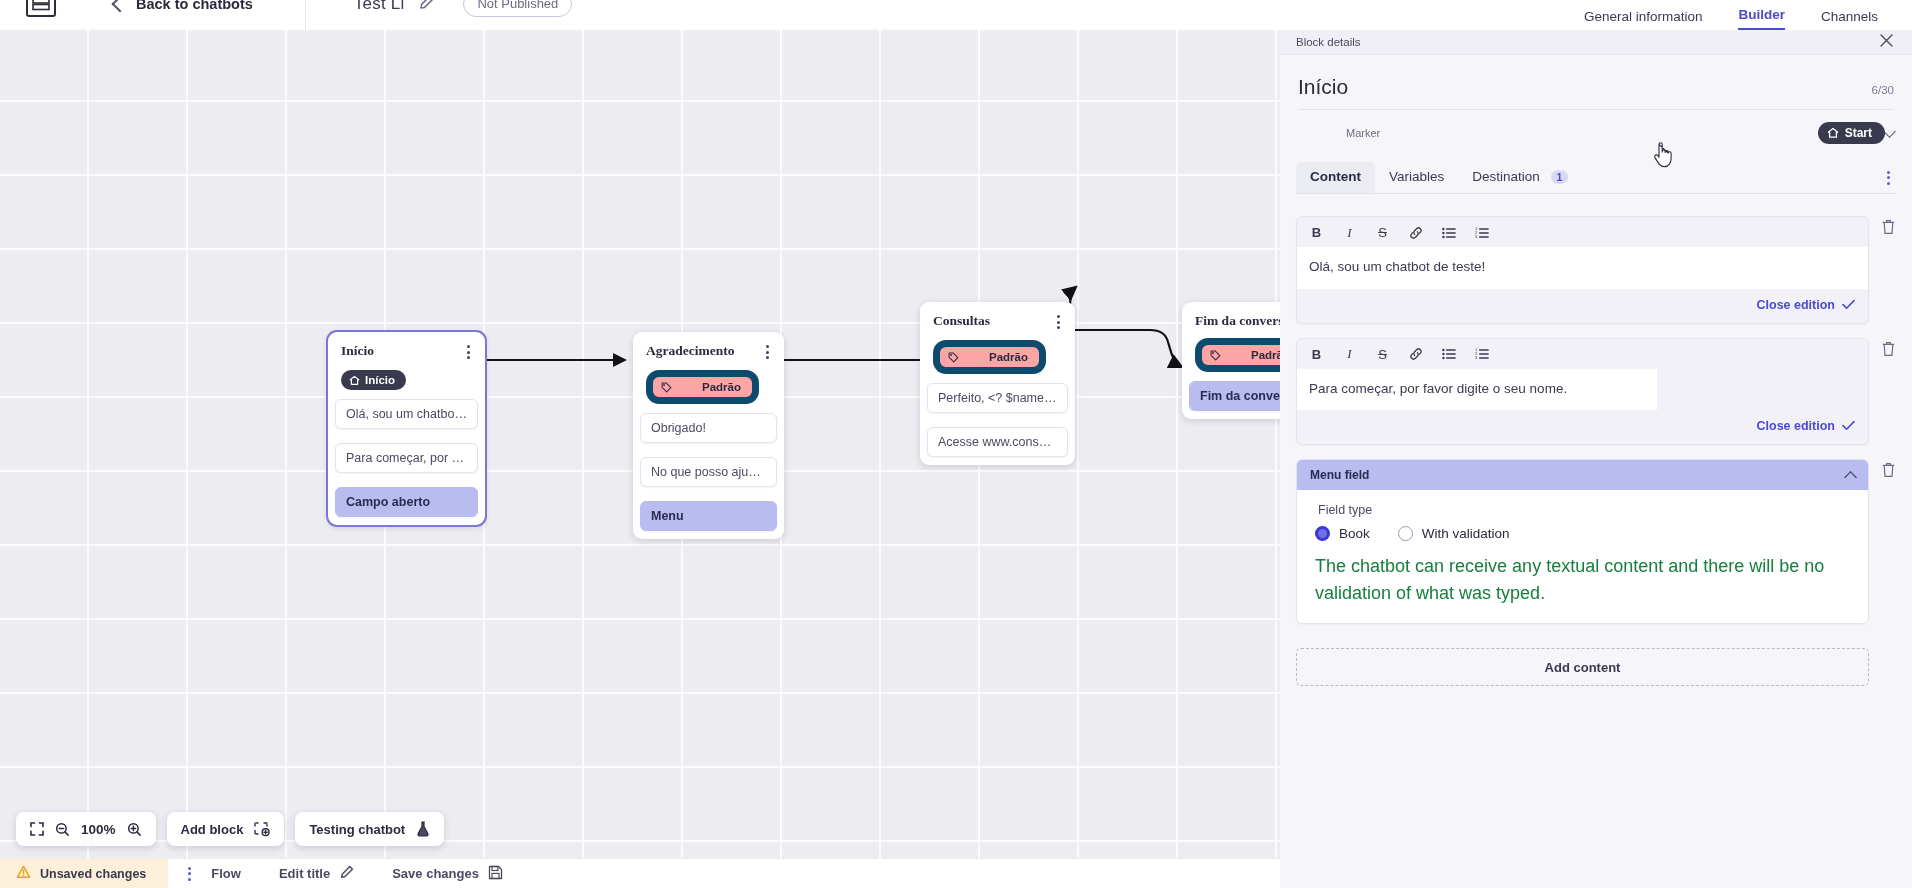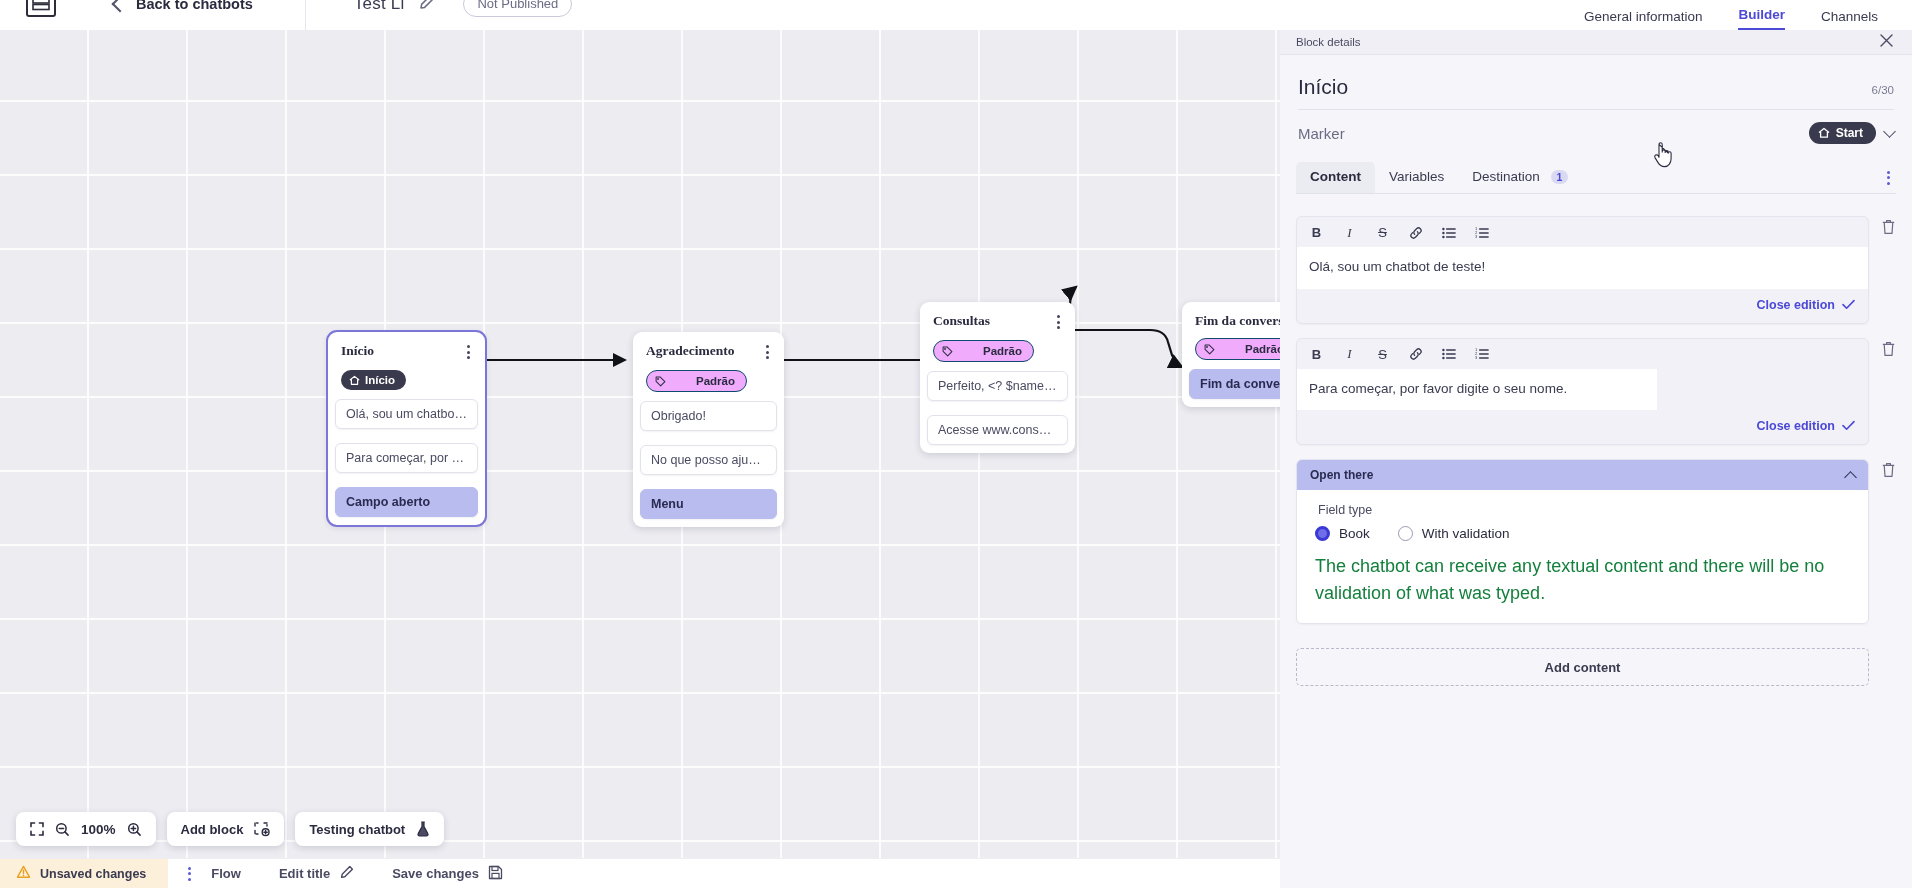--- a/index.html
+++ b/index.html
@@ -60,21 +60,21 @@
   .node.selected { outline: 2px solid #7b76d8; border-radius: 9px; }
   .node-head { display: flex; align-items: flex-start; justify-content: space-between; padding: 0 13px; font-family: Liberation Serif, serif; }
   .node-title { font-size: 13.5px; font-weight: bold; color: #2b2b40; }
   .kebab { display: flex; flex-direction: column; gap: 2.5px; align-items: center; padding: 2px 2px; cursor: pointer; }
   .kebab i { width: 3px; height: 3px; border-radius: 50%; background: #43435c; display: block; }
   .node-badge {
     display: inline-flex; align-items: center; gap: 5px; margin: 9px 0 0 13px;
     border-radius: 13px; padding: 4px 11px 4px 8px; font-size: 11.5px; font-weight: bold;
   }
   .node-badge.start { background: #3a3a4e; color: #ffffff; }
-  .node-badge.default { background: #f0abfc; color: #2b2b40; border: 1px solid #0c4a6e; gap: 30px; }
+  .node-badge.default { background: #fca5a5; color: #2b2b40; border: 7px solid #0c4a6e; gap: 30px; }
   .node-rows { margin-top: 9px; display: flex; flex-direction: column; gap: 14px; padding: 0 7px; }
   .node-row {
     background: #ffffff; border: 1px solid #e2e2ec; border-radius: 6px;
     padding: 7px 10px; font-size: 12.5px; color: #4a4a62;
     white-space: nowrap; overflow: hidden; text-overflow: ellipsis;
     box-shadow: 0 1px 2px rgba(40,40,70,.06);
   }
   .node-row.accent { background: #b8bcef; border-color: #b8bcef; color: #2b2b52; font-weight: bold; }
 
   
@@ -121,22 +121,22 @@
   .panel-head-label { font-size: 11.5px; color: #4a4a62; }
   .close-x { cursor: pointer; }
   .panel-body { flex: 1; background: #f6f6fa; padding: 0 16px; overflow: hidden; }
 
   .blk-title { font-size: 21px; color: #2b2b40; margin-top: 20px; }
   .blk-title-row { display: flex; align-items: baseline; justify-content: space-between; padding: 0 2px; }
   .blk-count { font-size: 11.5px; color: #7a7a92; }
   .blk-divider { height: 1px; background: #e2e2ec; margin: 10px 2px 0; }
 
   .marker-row { display: flex; align-items: center; justify-content: space-between; padding: 12px 2px 0; }
-  .marker-label { font-size: 15px; color: #6b6b85; }
-  .marker-right { display: flex; align-items: center; gap: 9px; }
+  .marker-label { font-size: 11px; color: #6b6b85; margin-left: 48px; }
+  .marker-right { display: flex; align-items: center; }
   .start-pill {
     display: inline-flex; align-items: center; gap: 6px; background: #3a3a4e; color: #fff;
     border-radius: 14px; padding: 4px 13px 4px 9px; font-size: 12px; font-weight: bold; cursor: pointer;
   }
   .chev-down { width: 9px; height: 9px; border-right: 1.8px solid #4a4a62; border-bottom: 1.8px solid #4a4a62; transform: rotate(45deg); margin-bottom: 3px; cursor: pointer; }
 
   .tabs2 { display: flex; align-items: center; margin-top: 18px; position: relative; }
   .t2 { font-size: 13.5px; color: #3a3a50; padding: 7px 14px 9px; cursor: pointer; border-radius: 5px 5px 0 0; }
   .t2.active { background: #ebebf2; font-weight: bold; color: #2b2b40; }
   .t2 .badge-n {
@@ -543,21 +543,21 @@
           <span class="trash">
             <svg width="15" height="16" viewBox="0 0 15 16">
                 <path d="M1.8 3.4h11.4M5.6 3.4V1.6h3.8v1.8M3.2 3.4l.8 11h7l.8-11" fill="none" stroke="#6b6b85" stroke-width="1.2" stroke-linejoin="round"></path>
               </svg>
           </span>
         </div>
 
         <div class="content-item">
           <div class="openfield">
             <div class="of-head">
-              <span class="of-title">Open there</span>
+              <span class="of-title">Menu field</span>
               <span class="chev-up"></span>
             </div>
             <div class="of-body">
               <div class="of-label">Field type</div>
               <div class="of-radios">
                 <span class="radio-wrap">
                   <span class="radio on"></span>
                   <span class="radio-label">Book</span>
                 </span>
                 <span class="radio-wrap">

